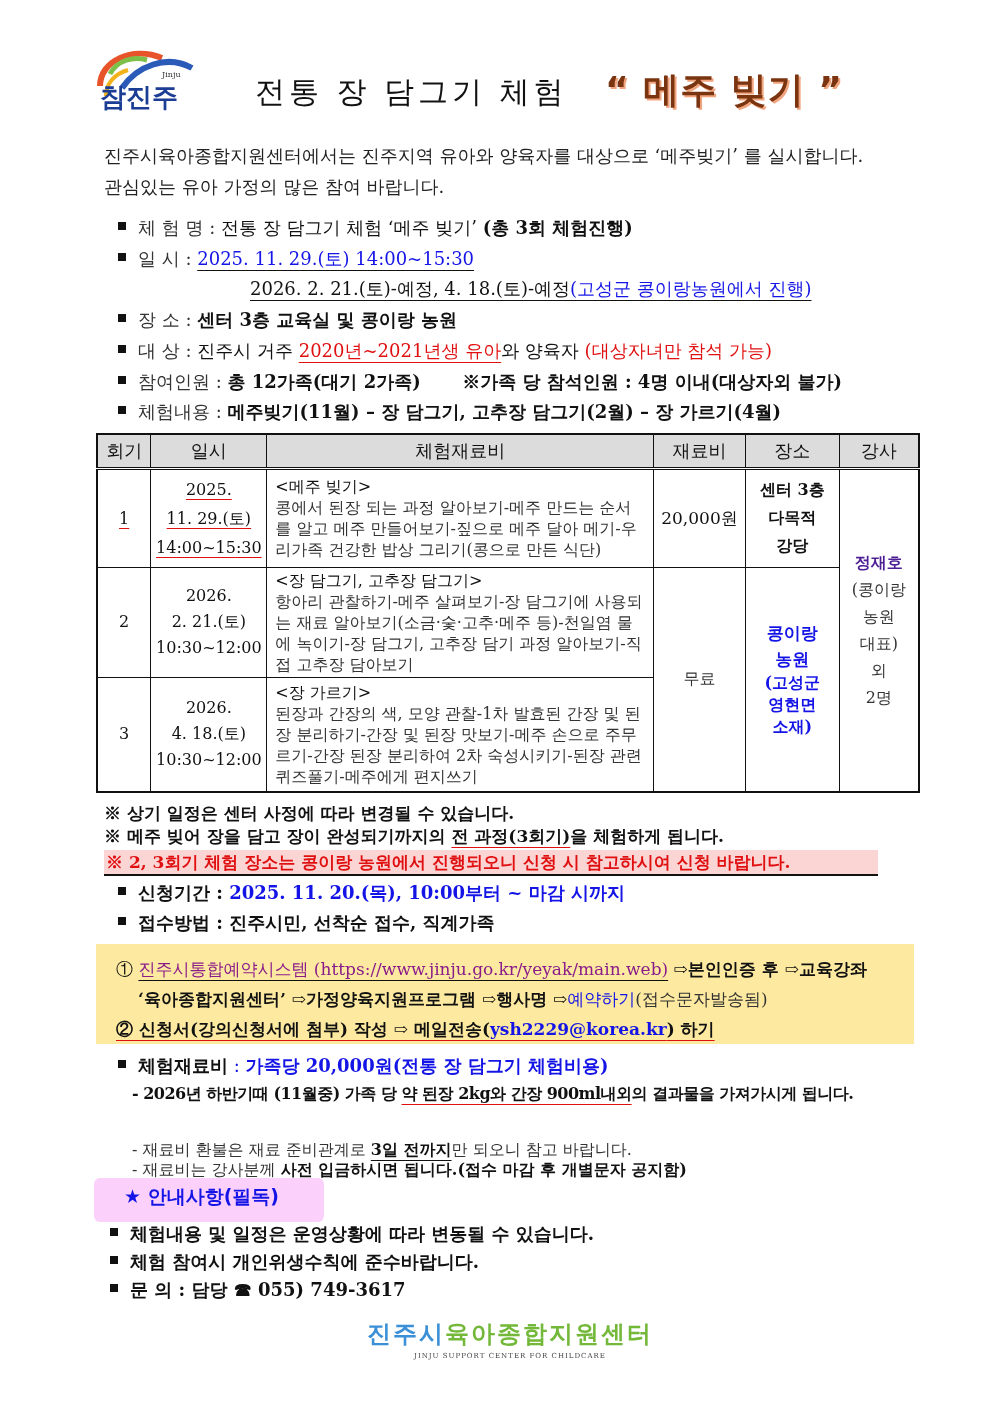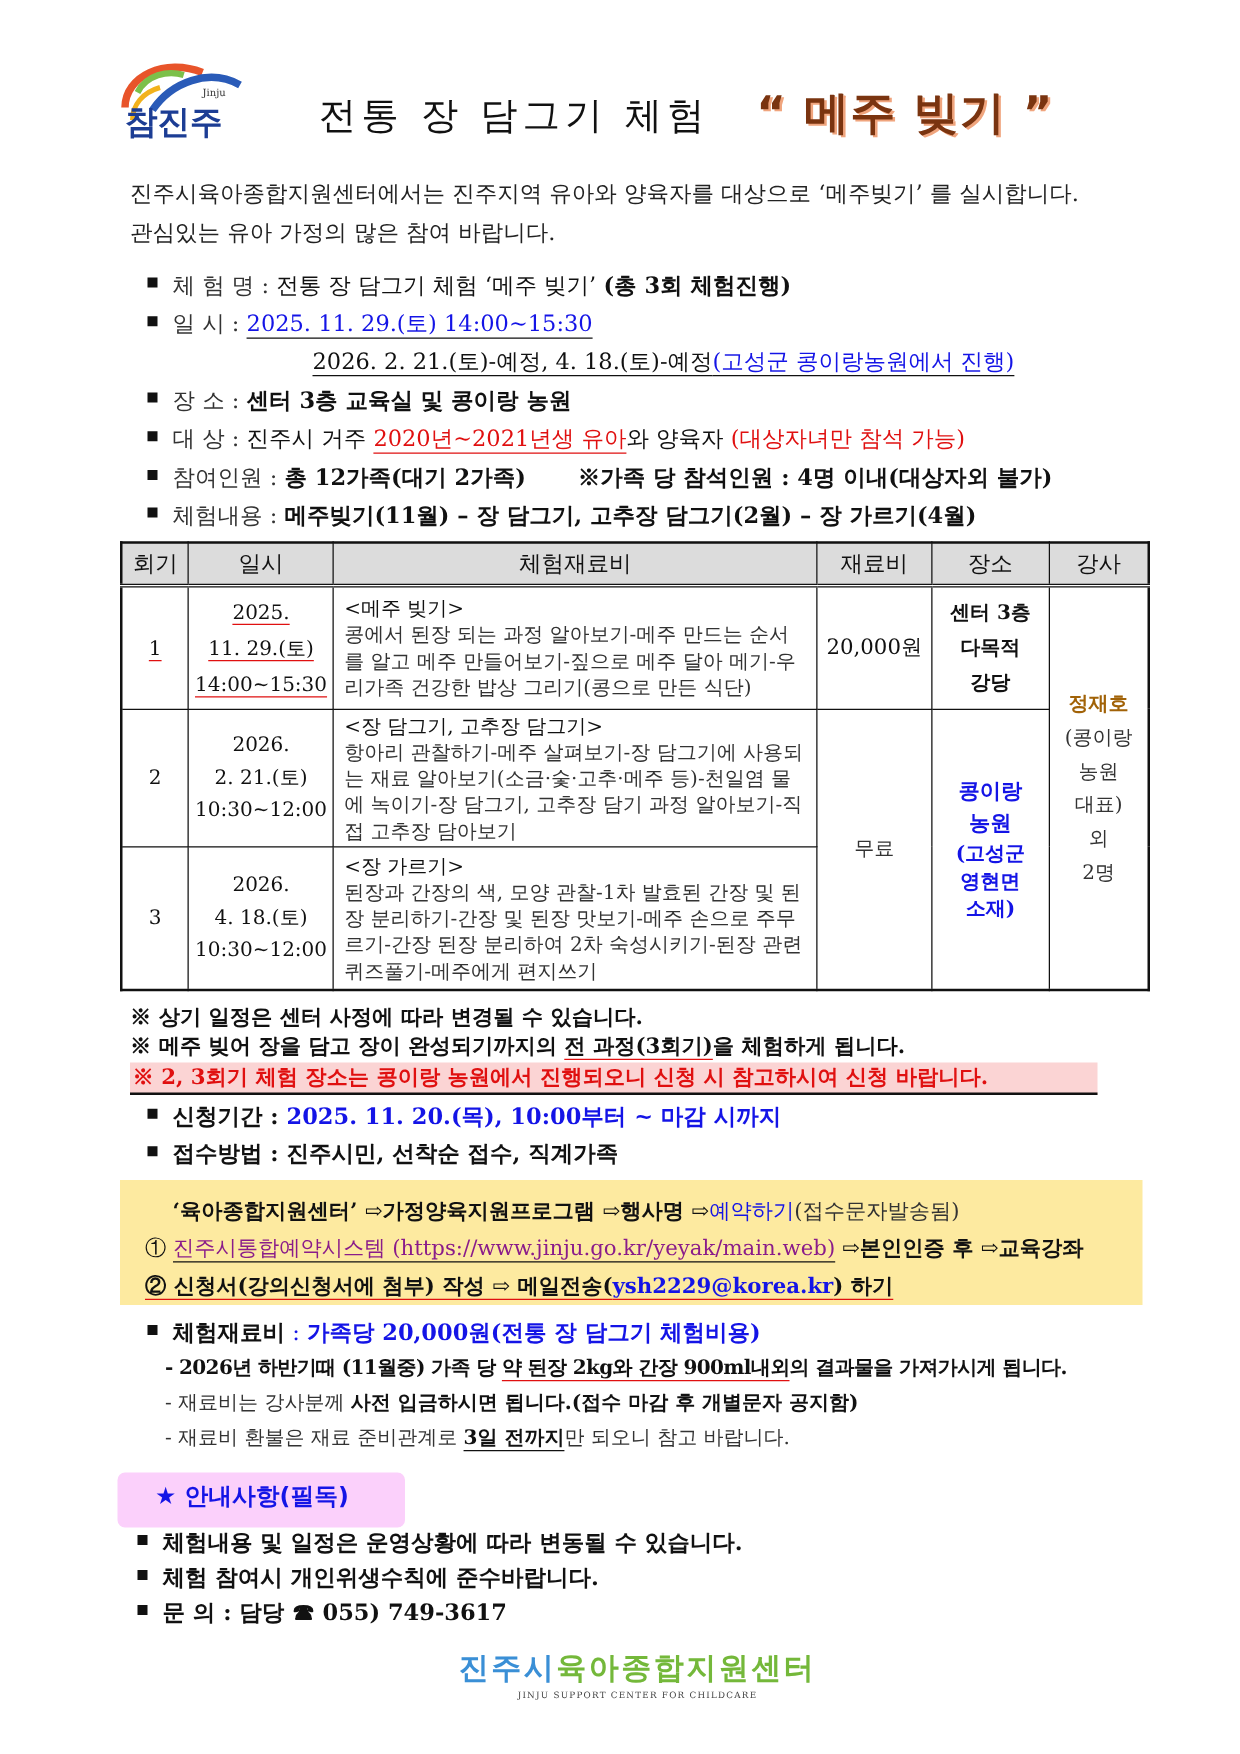--- a/index.html
+++ b/index.html
@@ -131,21 +131,21 @@
         <div class="act-title">&lt;메주 빚기&gt;</div>
         <div>콩에서 된장 되는 과정 알아보기-메주 만드는 순서를 알고 메주 만들어보기-짚으로 메주 달아 메기-우리가족 건강한 밥상 그리기(콩으로 만든 식단)</div>
       </td>
       <td style="font-size:17px;">20,000원</td>
       <td style="font-weight:bold;line-height:28px;">
         <div>센터 3층</div>
         <div>다목적</div>
         <div>강당</div>
       </td>
       <td rowspan="3" style="line-height:27px;color:#333;">
-        <div style="font-weight:bold;color:#a16207;text-align:center;">정재호</div>
+        <div style="font-weight:bold;color:#4c1d95;text-align:center;">정재호</div>
         <div>(콩이랑</div>
         <div>농원</div>
         <div>대표)</div>
         <div>외</div>
         <div>2명</div>
       </td>
     </tr>
     <tr style="height:109px;">
       <td>2</td>
       <td style="line-height:26px;">
@@ -191,41 +191,41 @@
 <div class="abs info" style="top:881px;font-weight:bold;">
   <span class="bullet"></span><span>신청기간 :</span>
   <span class="blue">2025. 11. 20.(목), 10:00부터 ~ 마감 시까지</span>
 </div>
 <div class="abs info" style="top:911px;font-weight:bold;">
   <span class="bullet"></span><span>접수방법 :</span>
   <span>진주시민, 선착순 접수, 직계가족</span>
 </div>
 
 <div class="abs apply-box">
-  <div style="padding-left:22px;">
-    <span class="b">‘육아종합지원센터’  ⇨가정양육지원프로그램 ⇨행사명 ⇨</span><span class="blue">예약하기</span><span style="color:#333;">(접수문자발송됨)</span>
-  </div>
   <div>
     <span>①</span>
     <span class="purple ul-blk">진주시통합예약시스템 (https://www.jinju.go.kr/yeyak/main.web)</span>
     <span class="b">⇨본인인증 후 ⇨교육강좌</span>
   </div>
+  <div style="padding-left:22px;">
+    <span class="b">‘육아종합지원센터’  ⇨가정양육지원프로그램 ⇨행사명 ⇨</span><span class="blue">예약하기</span><span style="color:#333;">(접수문자발송됨)</span>
+  </div>
   <div class="ul-red" style="font-weight:bold;">
     <span>② 신청서(강의신청서에 첨부) 작성 ⇨ 메일전송(</span><span class="blue">ysh2229@korea.kr</span><span>) 하기</span>
   </div>
 </div>
 
 <div class="abs info" style="top:1054px;">
   <span class="bullet"></span><span class="b">체험재료비</span><span class="blue"> : </span><span class="blue b">가족당 20,000원(전통 장 담그기 체험비용)</span>
 </div>
 <div class="abs fee-sub" style="top:1084px;font-weight:bold;color:#111;letter-spacing:-0.5px;">
   <span>- 2026년 하반기때 (11월중) 가족 당</span>
   <span class="ul-red">약 된장 2kg와 간장 900ml내외</span><span>의 결과물을 가져가시게 됩니다.</span>
 </div>
-<div class="abs fee-sub" style="top:1112px;">
+<div class="abs fee-sub" style="top:1160px;">
   <span>- 재료비는 강사분께</span>
   <span class="b" style="color:#111;">사전 입금</span><span class="b" style="color:#111;">하시면 됩니다.(접수 마감 후 개별문자 공지함)</span>
 </div>
 <div class="abs fee-sub" style="top:1140px;">
   <span>- 재료비 환불은 재료 준비관계로</span>
   <span class="b ul-blk" style="color:#111;">3일 전까지</span><span>만 되오니 참고 바랍니다.</span>
 </div>
 
 <div class="abs notice-tag">★ 안내사항(필독)</div>
 <div class="abs info" style="top:1222px;font-weight:bold;left:110px;">

